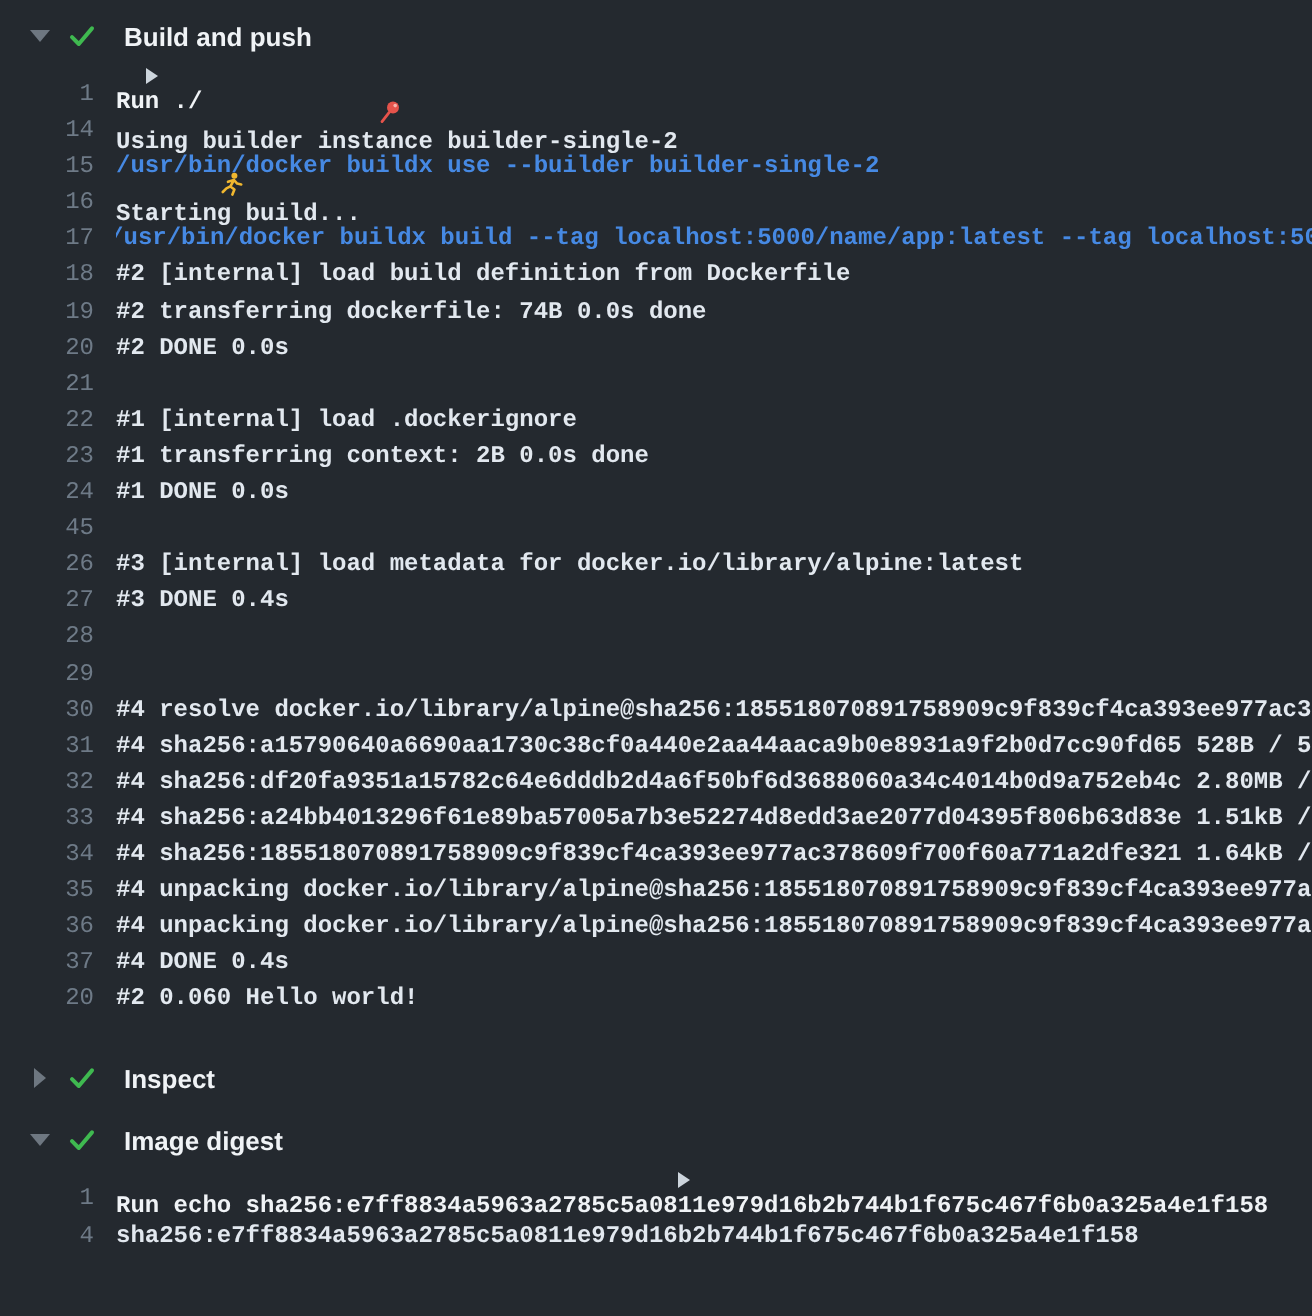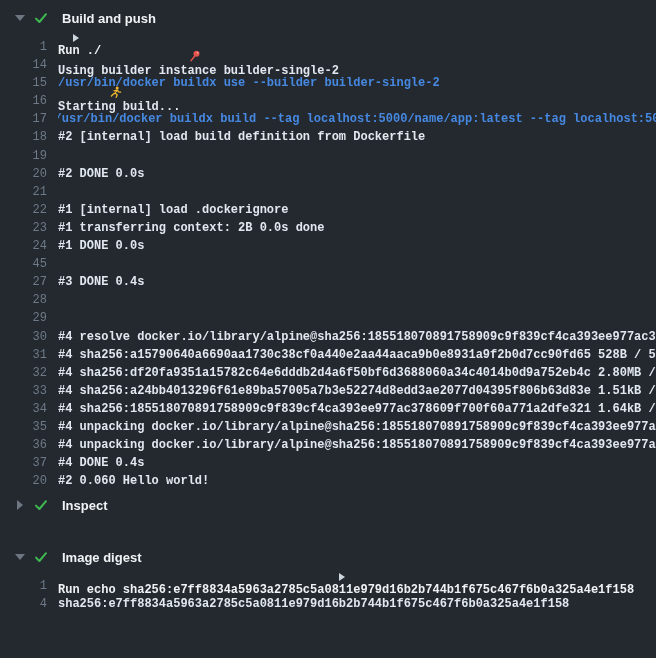--- a/index.html
+++ b/index.html
@@ -25,22 +25,22 @@
     font-family: "Liberation Mono", monospace;
   }
   .sec-h {
     display: flex;
     align-items: center;
     height: 24px;
     padding-left: 15px;
     cursor: pointer;
   }
   .sec:nth-of-type(1) .sec-h { margin-top: 6px; }
-  .sec:nth-of-type(2) .sec-h { margin-top: 3px; }
-  .sec:nth-of-type(3) .sec-h { margin-top: 28px; text-align: right; }
+  .sec:nth-of-type(2) .sec-h { margin-top: 19px; }
+  .sec:nth-of-type(3) .sec-h { margin-top: 7px; text-align: right; }
   .caret {
     width: 10px; height: 10px;
     display: inline-flex;
     align-items: center;
     justify-content: center;
     flex-shrink: 0;
   }
   .caret::before { content: ""; display: block; width: 0; height: 0; }
   .caret.expanded::before {
     border-left: 5px solid transparent;
@@ -160,20 +160,21 @@
     <span class="lc"><span class="cmd">/usr/bin/docker buildx build --tag localhost:5000/name/app:latest --tag localhost:50</span></span>
   </div>
 
   <div class="line">
     <span class="ln">18</span>
     <span class="lc"><span>#2 [internal] load build definition from Dockerfile</span></span>
   </div>
 
   <div class="line">
     <span class="ln">19</span>
+    <span class="lc"><span>#2 transferring dockerfile: 74B 0.0s done</span></span>
   </div>
 
   <div class="line">
     <span class="ln">20</span>
     <span class="lc"><span>#2 DONE 0.0s</span></span>
   </div>
 
   <div class="line">
     <span class="ln">21</span>
     <span class="lc"><span></span></span>
@@ -192,20 +193,24 @@
   <div class="line">
     <span class="ln">24</span>
     <span class="lc"><span>#1 DONE 0.0s</span></span>
   </div>
 
   <div class="line">
     <span class="ln">45</span>
     <span class="lc"><span></span></span>
   </div>
 
+  <div class="line">
+    <span class="ln">26</span>
+    <span class="lc"><span>#3 [internal] load metadata for docker.io/library/alpine:latest</span></span>
+  </div>
 
   <div class="line">
     <span class="ln">27</span>
     <span class="lc"><span>#3 DONE 0.4s</span></span>
   </div>
 
   <div class="line">
     <span class="ln">28</span>
     <span class="lc"><span></span></span>
   </div>

